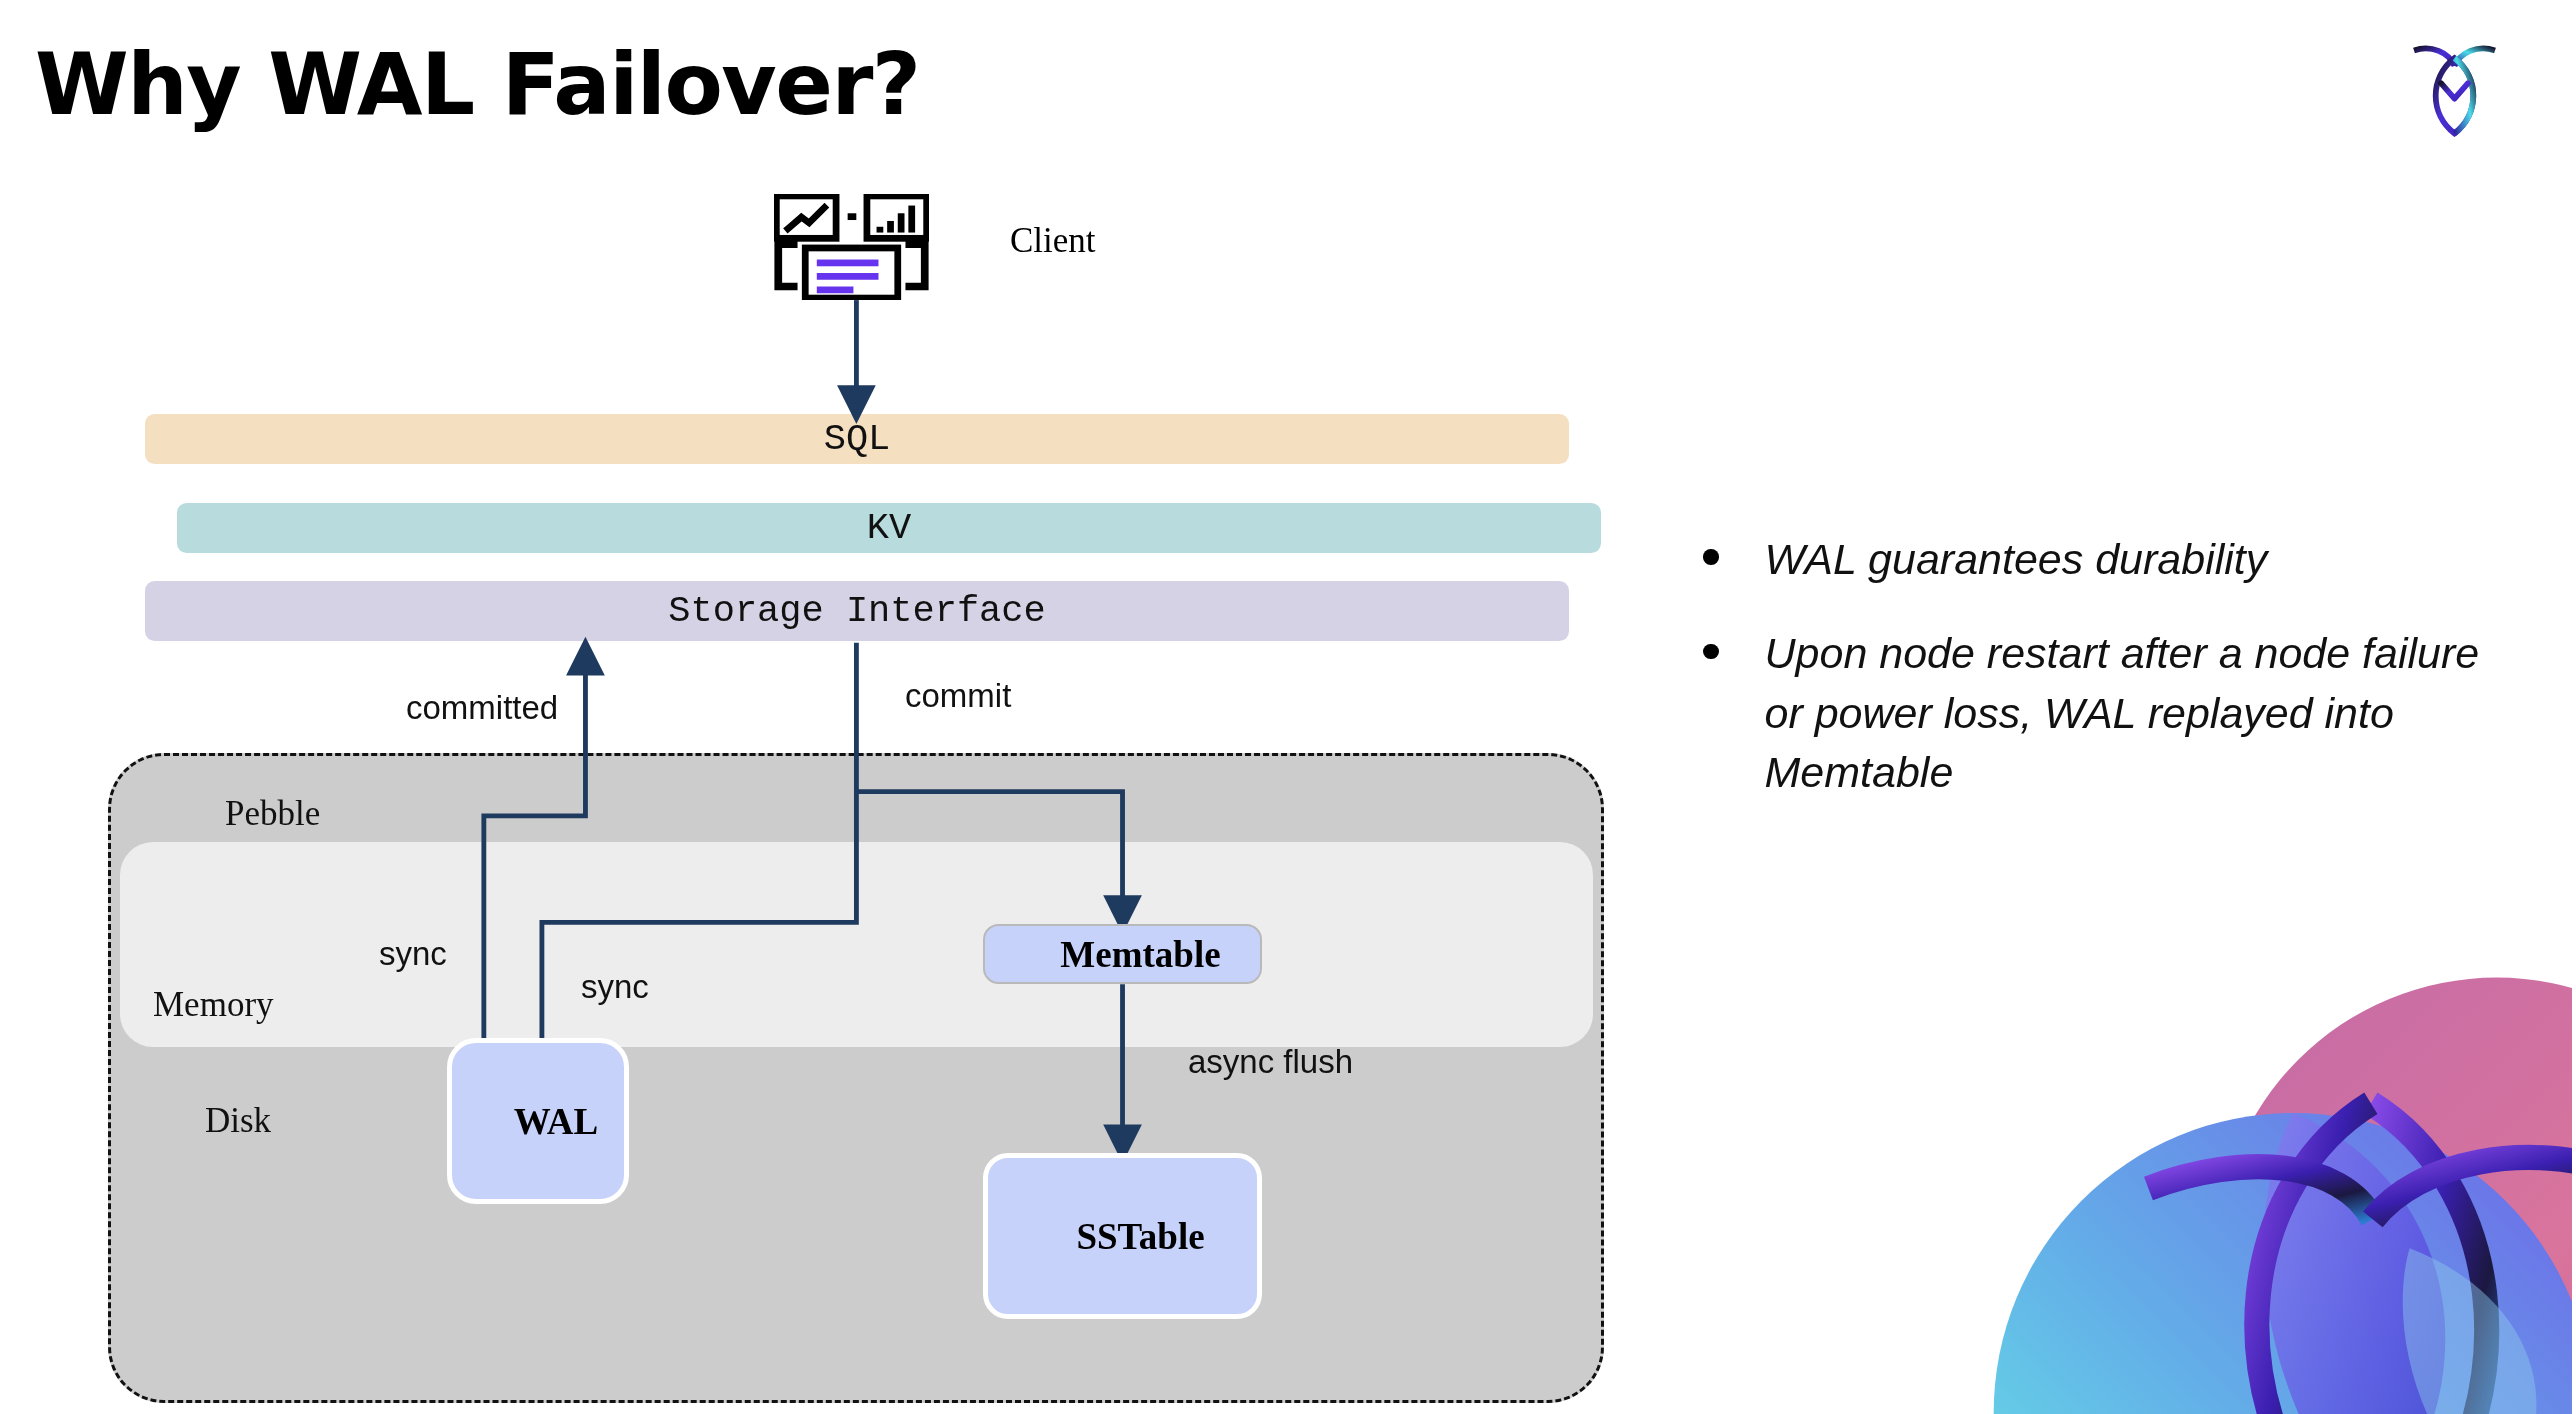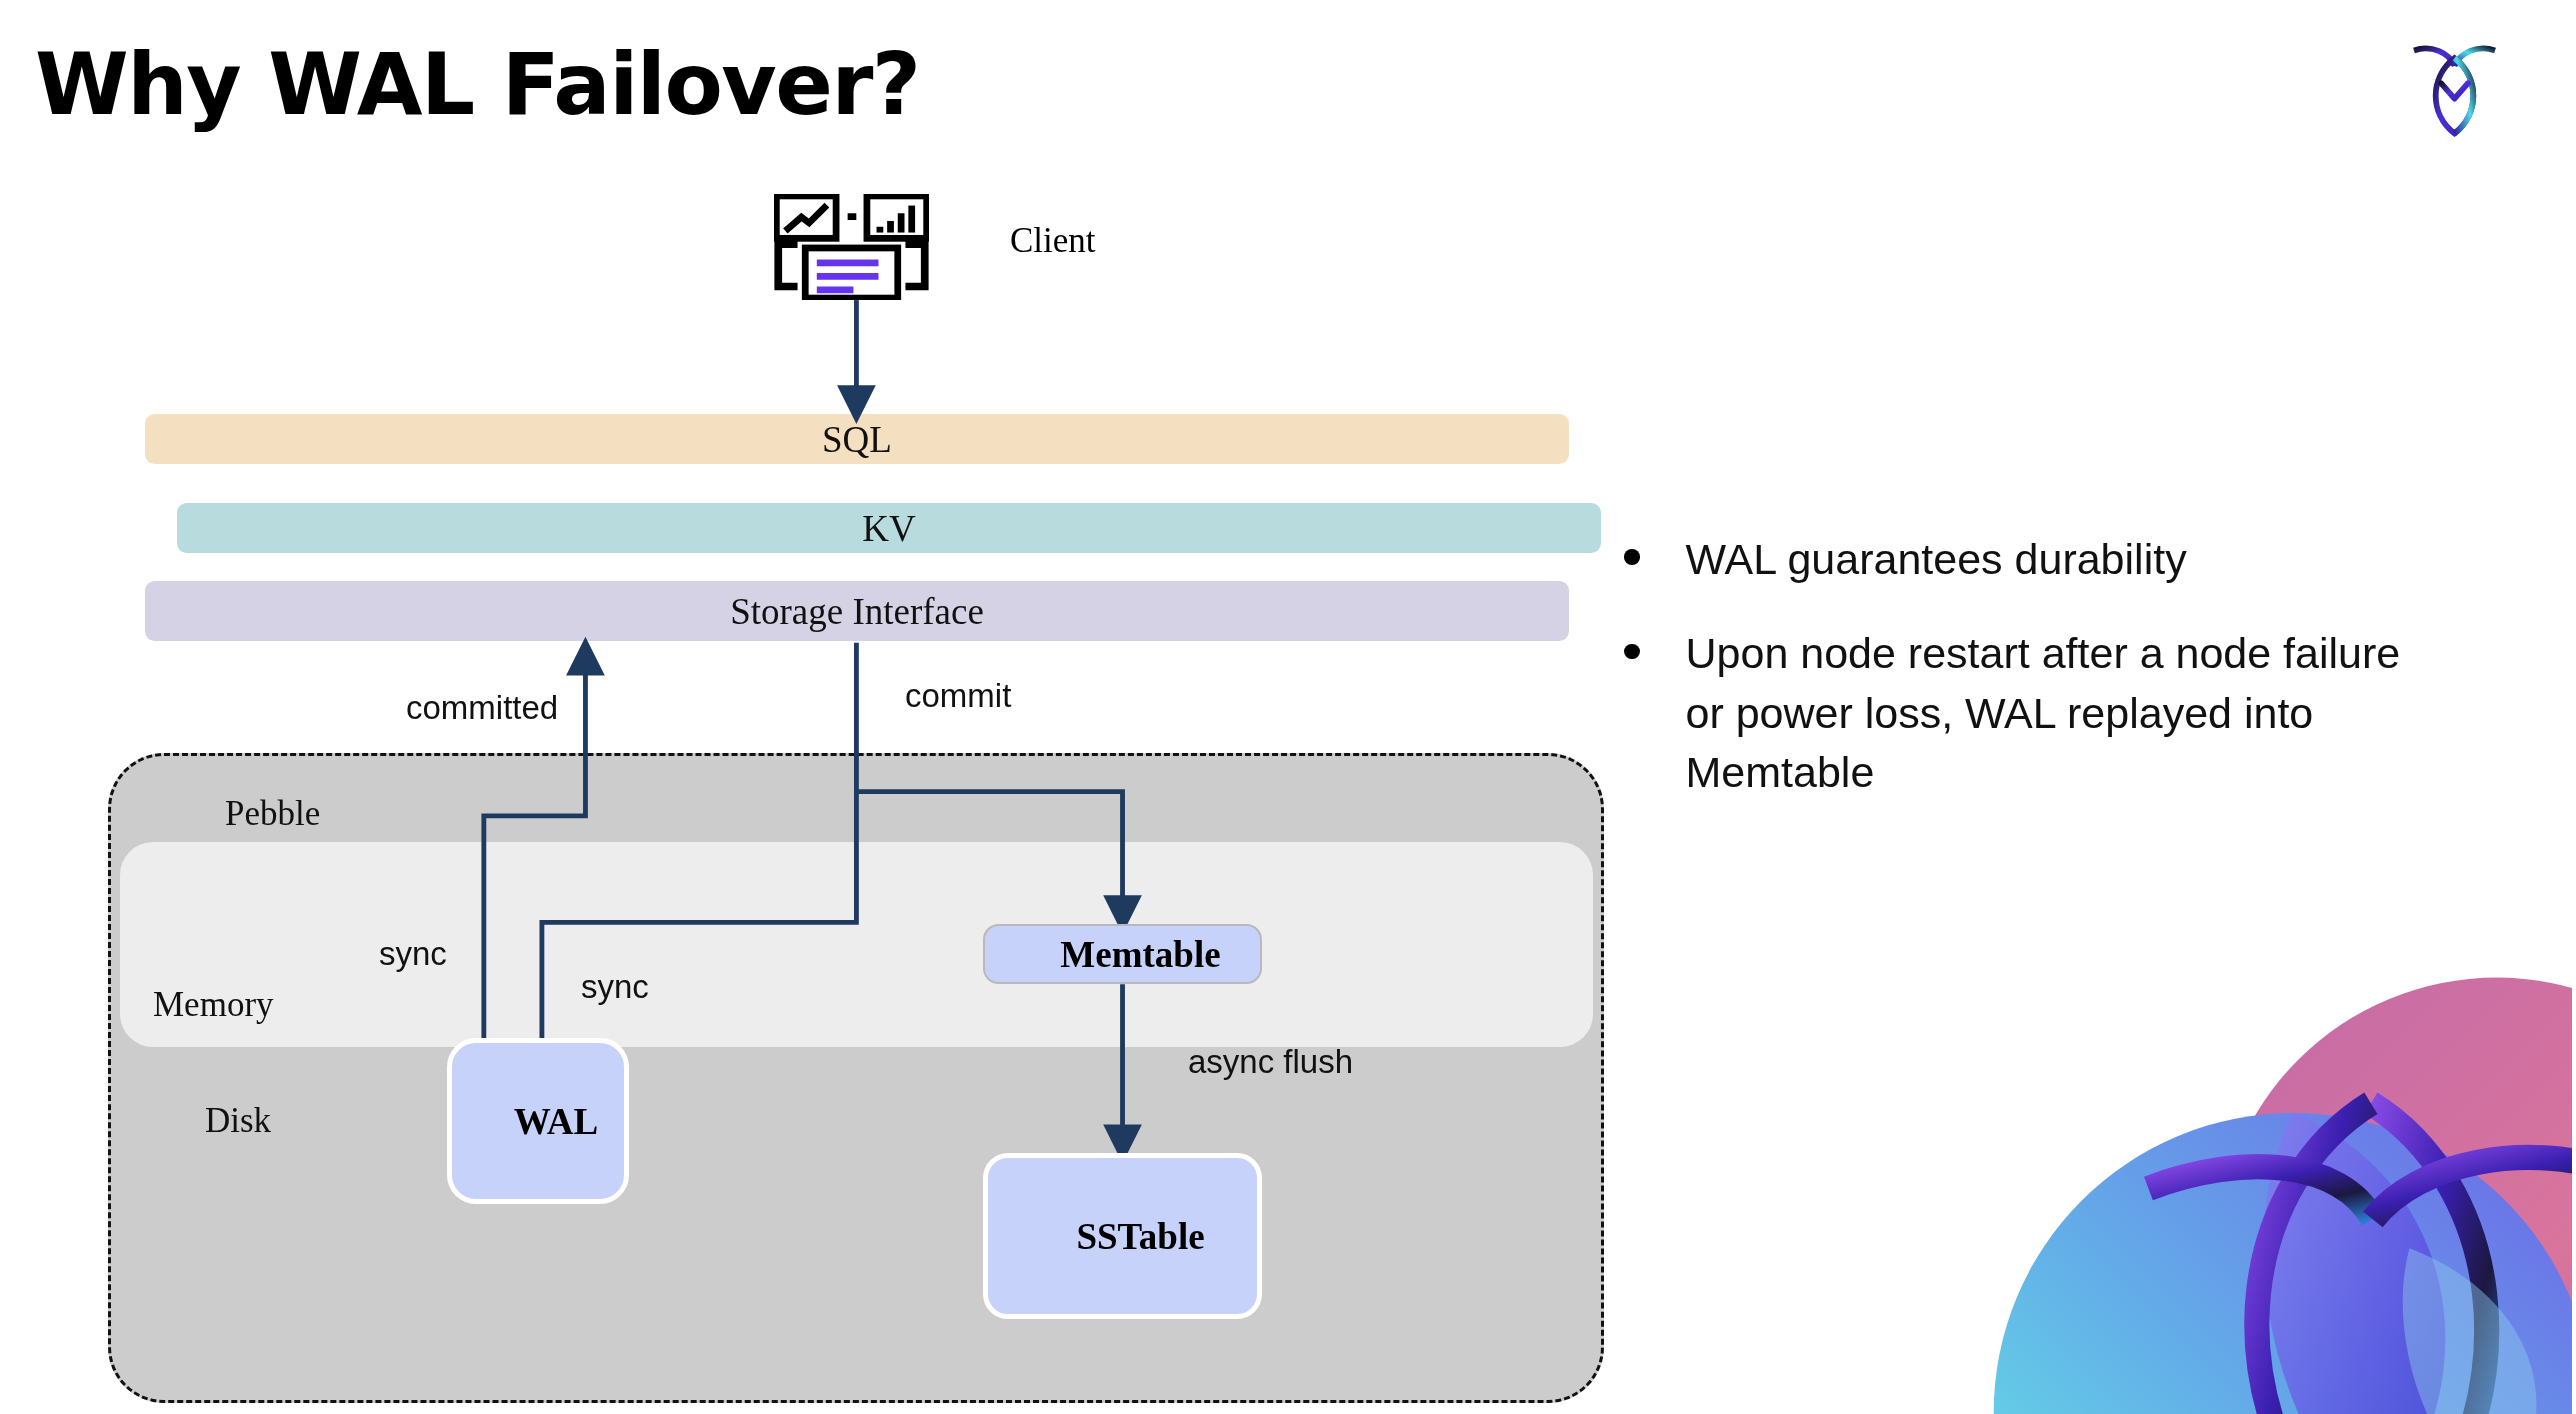--- a/index.html
+++ b/index.html
@@ -59,21 +59,21 @@
 
   
   .bar {
     position: absolute;
     left: 145px;
     width: 1424px;
     border-radius: 9.7px;
     display: flex;
     align-items: center;
     justify-content: center;
-    font-family: Liberation Serif, serif;
+    font-family: Liberation Mono, monospace;
     font-size: 37px;
     color: #111111;
   }
   .bar-sql { top: 414px; height: 50px; background: #F4DFC0; }
   .bar-kv  { top: 503px; height: 50px; background: #B8DCDE; margin-left: 32px; }
   .bar-si  { top: 581px; height: 60px; background: #D6D2E5; }
 
   
   .pebble {
     position: absolute;
@@ -167,23 +167,24 @@
   .connectors {
     position: absolute;
     left: 0; top: 0;
     width: 2576px; height: 1415px;
     pointer-events: none;
   }
 
   
   .bullets {
     position: absolute;
-    left: 1624px;
+    left: 1703px;
     top: 530px;
     width: 803px;
+    font-style: italic;
   }
   .bullet-row {
     display: flex;
     align-items: flex-start;
     margin-bottom: 35px;
   }
   .bullet-dot {
     flex: 0 0 auto;
     width: 15.5px;
     height: 15.5px;

